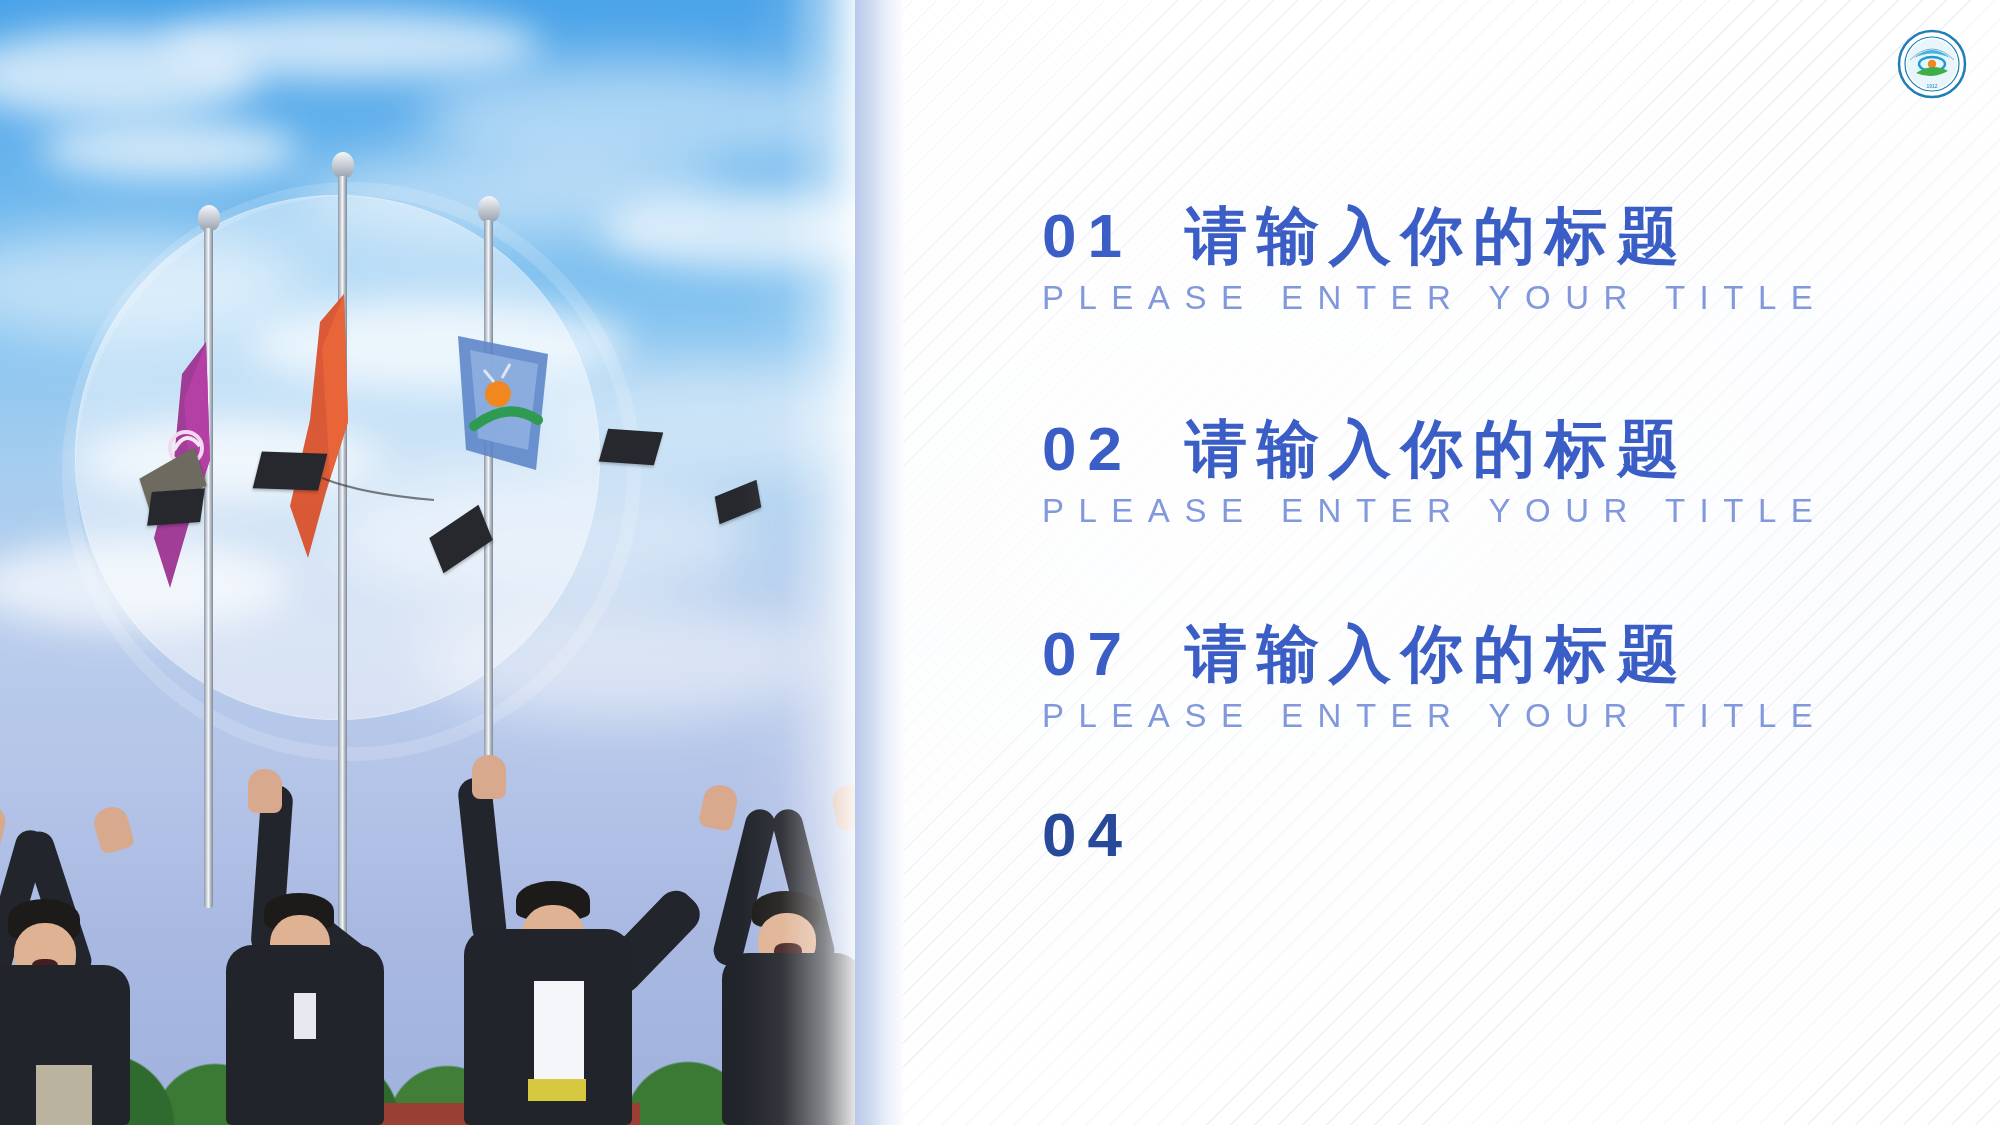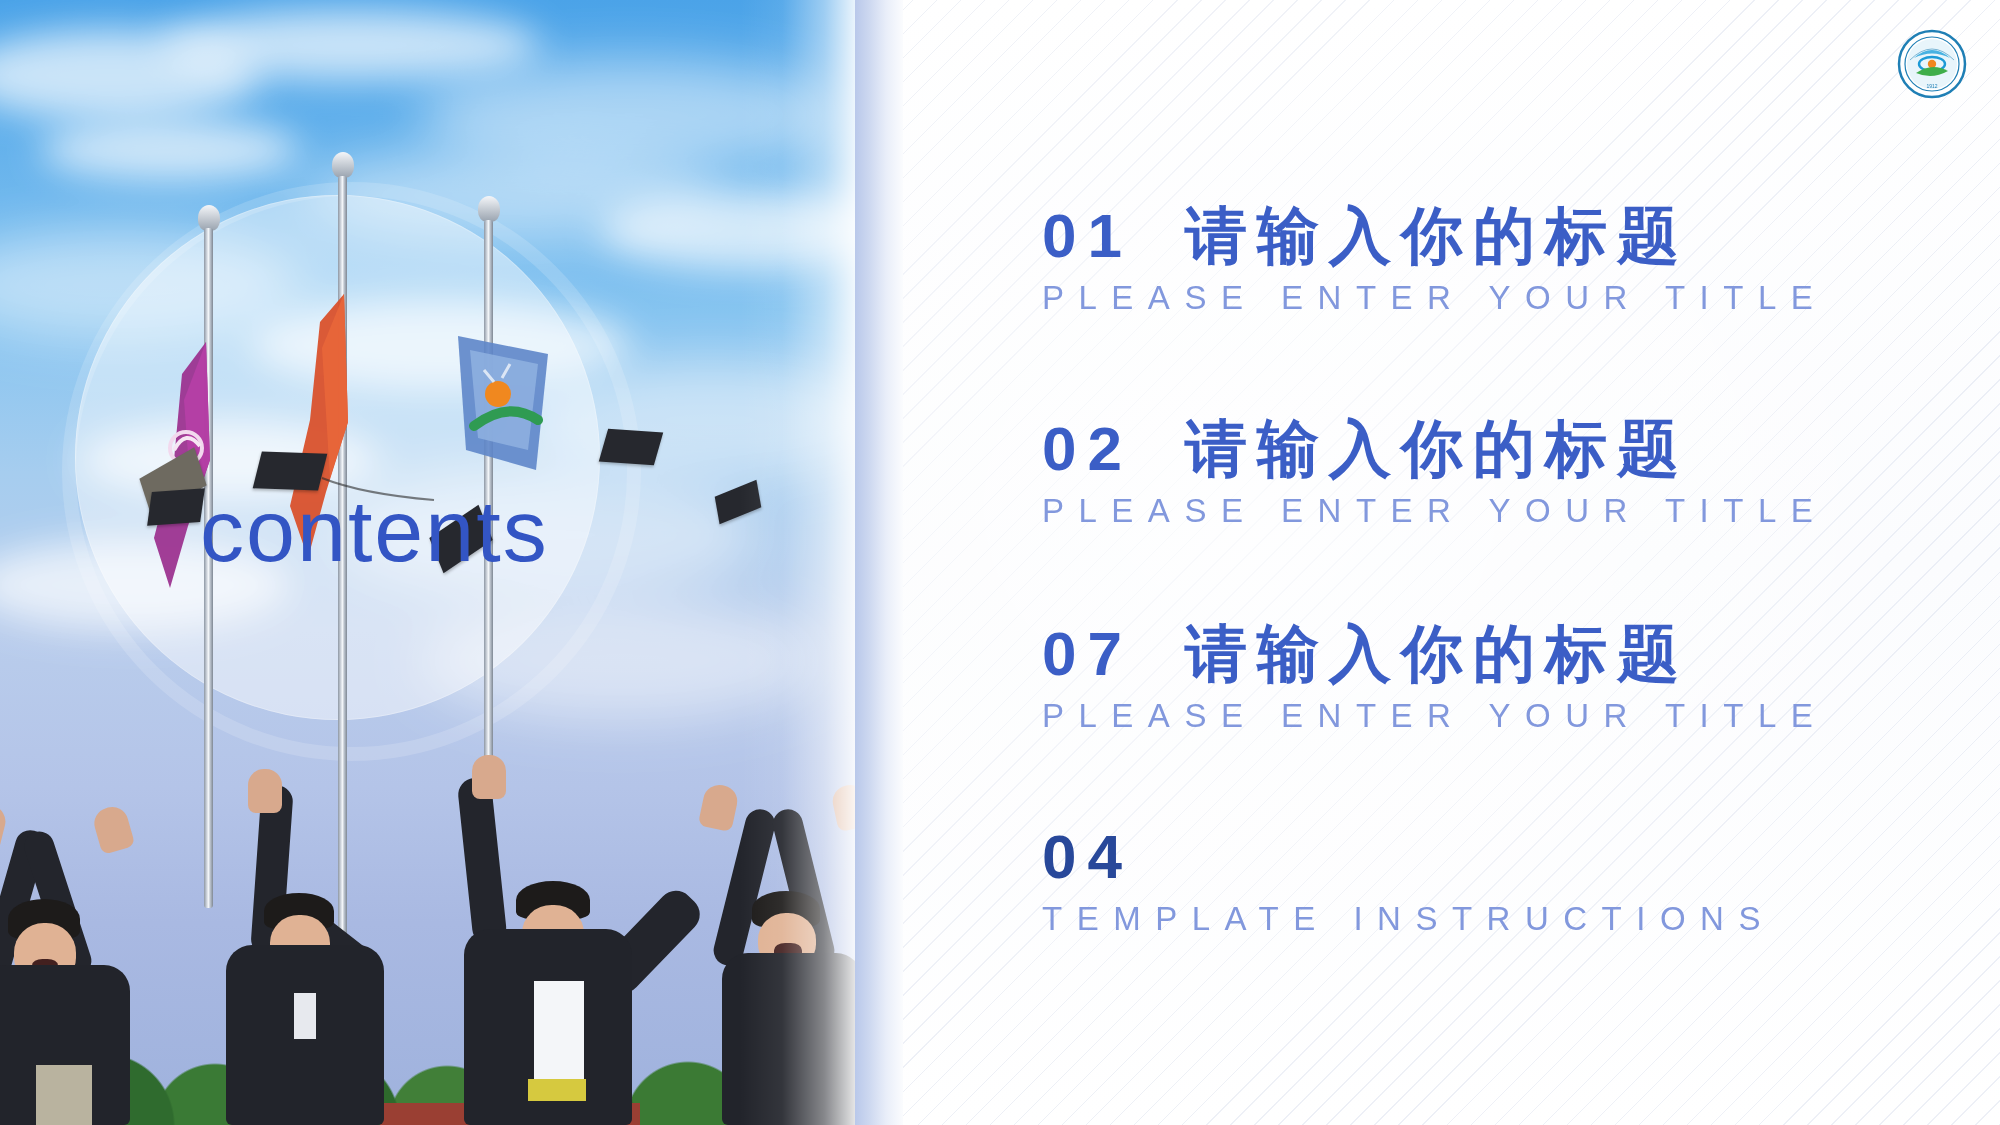--- a/index.html
+++ b/index.html
@@ -278,21 +278,20 @@
         <div class="mouth" style="left:84px;bottom:164px;width:28px;height:18px;"></div>
         <div class="gown" style="left:32px;width:140px;height:172px;"></div>
       </div>
     </div>
 
     <div class="photo-fade"></div>
   </div>
 
   <div class="seam"></div>
 
-  <div class="toc-sub">contents</div>
 
   <div class="logo">
     <svg width="72" height="72" viewBox="0 0 72 72">
       <circle cx="36" cy="36" r="34" fill="#ffffff"></circle>
       <circle cx="36" cy="36" r="33" fill="none" stroke="#1f7fb5" stroke-width="2.5"></circle>
       <circle cx="36" cy="36" r="27" fill="none" stroke="#1f7fb5" stroke-width="1.2"></circle>
       <circle cx="36" cy="36" r="25" fill="#1c9ad6" opacity="0.1"></circle>
       <path d="M14 32 q22 -22 44 0" fill="none" stroke="#1f7fb5" stroke-width="1" opacity=".55"></path>
       <path d="M18 30 q18 -16 36 0 q-18 -9 -36 0 Z" fill="#2aa6dd" opacity="0.85"></path>
       <ellipse cx="36" cy="36" rx="13" ry="7" fill="none" stroke="#1c9ad6" stroke-width="2.4"></ellipse>
@@ -321,22 +320,21 @@
     </div>
 
     <div class="item" style="top:623px;">
       <div class="row">
         <span class="num">07</span>
         <span class="zh">请输入你的标题</span>
       </div>
       <div class="en">PLEASE ENTER YOUR TITLE</div>
     </div>
 
-    <div class="item dark" style="top:826px;">
+    <div class="item dark" style="top:804px;">
       <div class="row">
         <span class="num">04</span>
       </div>
-      <div class="en">TEMPLATE INSTRUCTIONS</div>
     </div>
 
   </div>
 
 </div>
 
 </body></html>

